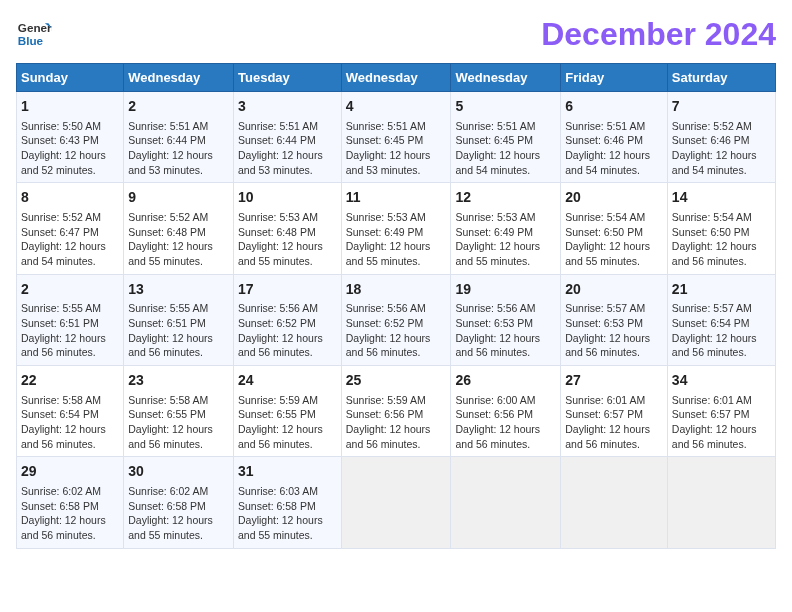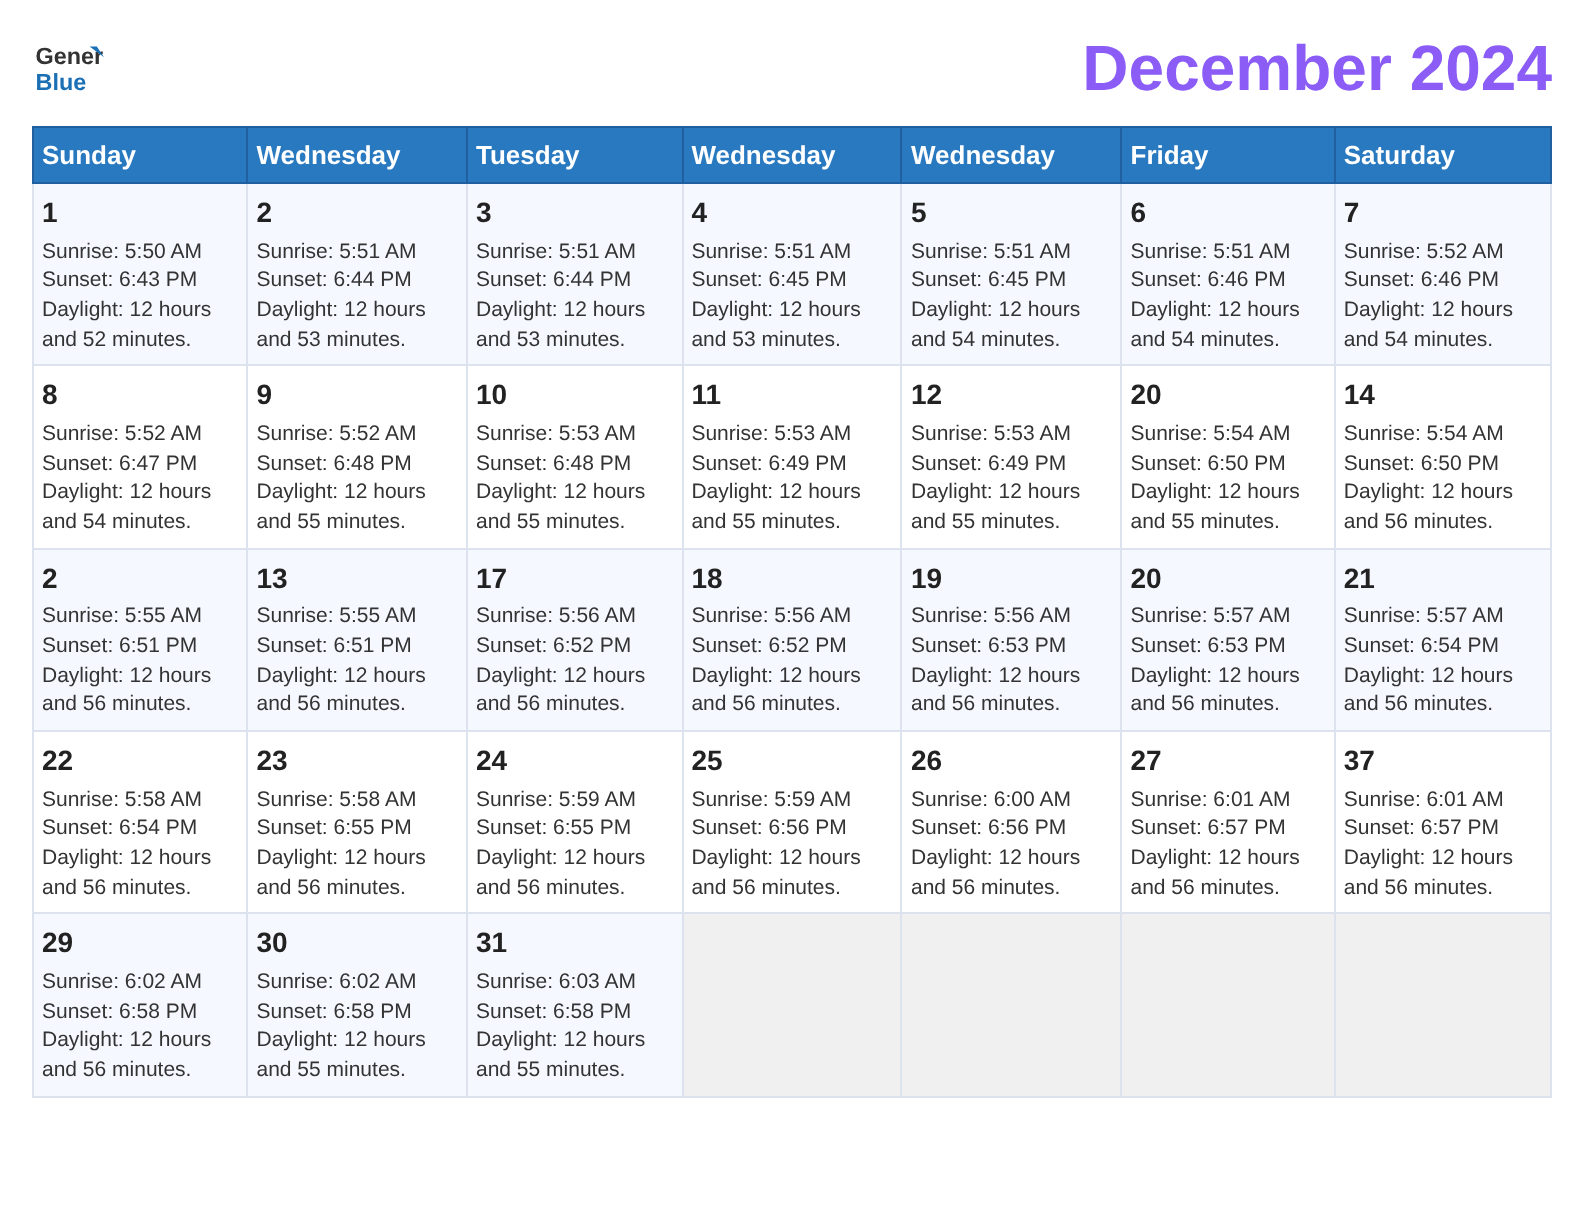--- a/index.html
+++ b/index.html
@@ -136,21 +136,21 @@
         <td><span class="day-num">20</span><span>Sunrise: 5:57 AM</span><br><span>Sunset: 6:53 PM</span><br><span>Daylight: 12 hours and 56 minutes.</span></td>
         <td><span class="day-num">21</span><span>Sunrise: 5:57 AM</span><br><span>Sunset: 6:54 PM</span><br><span>Daylight: 12 hours and 56 minutes.</span></td>
       </tr>
       <tr>
         <td><span class="day-num">22</span><span>Sunrise: 5:58 AM</span><br><span>Sunset: 6:54 PM</span><br><span>Daylight: 12 hours and 56 minutes.</span></td>
         <td><span class="day-num">23</span><span>Sunrise: 5:58 AM</span><br><span>Sunset: 6:55 PM</span><br><span>Daylight: 12 hours and 56 minutes.</span></td>
         <td><span class="day-num">24</span><span>Sunrise: 5:59 AM</span><br><span>Sunset: 6:55 PM</span><br><span>Daylight: 12 hours and 56 minutes.</span></td>
         <td><span class="day-num">25</span><span>Sunrise: 5:59 AM</span><br><span>Sunset: 6:56 PM</span><br><span>Daylight: 12 hours and 56 minutes.</span></td>
         <td><span class="day-num">26</span><span>Sunrise: 6:00 AM</span><br><span>Sunset: 6:56 PM</span><br><span>Daylight: 12 hours and 56 minutes.</span></td>
         <td><span class="day-num">27</span><span>Sunrise: 6:01 AM</span><br><span>Sunset: 6:57 PM</span><br><span>Daylight: 12 hours and 56 minutes.</span></td>
-        <td><span class="day-num">37</span><span>Sunrise: 6:01 AM</span><br><span>Sunset: 6:57 PM</span><br><span>Daylight: 12 hours and 56 minutes.</span></td>
+        <td><span class="day-num">34</span><span>Sunrise: 6:01 AM</span><br><span>Sunset: 6:57 PM</span><br><span>Daylight: 12 hours and 56 minutes.</span></td>
       </tr>
       <tr>
         <td><span class="day-num">29</span><span>Sunrise: 6:02 AM</span><br><span>Sunset: 6:58 PM</span><br><span>Daylight: 12 hours and 56 minutes.</span></td>
         <td><span class="day-num">30</span><span>Sunrise: 6:02 AM</span><br><span>Sunset: 6:58 PM</span><br><span>Daylight: 12 hours and 55 minutes.</span></td>
         <td><span class="day-num">31</span><span>Sunrise: 6:03 AM</span><br><span>Sunset: 6:58 PM</span><br><span>Daylight: 12 hours and 55 minutes.</span></td>
         <td class="empty-cell"></td>
         <td class="empty-cell"></td>
         <td class="empty-cell"></td>
         <td class="empty-cell"></td>
       </tr>

